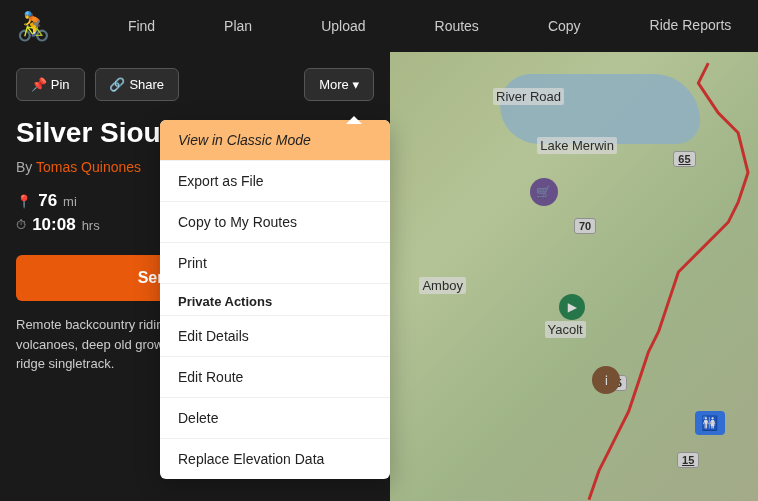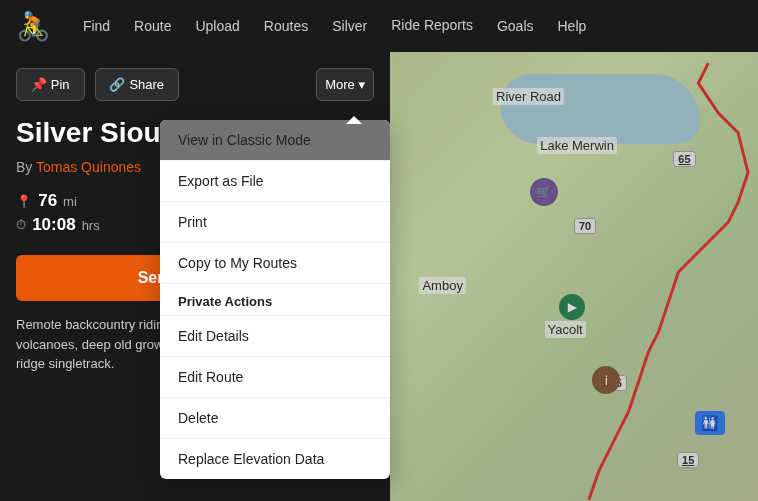--- a/index.html
+++ b/index.html
@@ -15,20 +15,21 @@
       gap: 24px;
     }
     .nav-logo { color: #e8590c; font-size: 28px; margin-right: 8px; }
     .nav-link {
       color: #ccc;
       font-size: 14px;
       font-weight: 500;
       text-decoration: none;
       cursor: pointer;
       white-space: nowrap;
+      margin-left: 45px;
     }
     .nav-link.double { display: flex; flex-direction: column; line-height: 1.1; }
 
     
     .main { display: flex; height: 449px; }
 
     
     .left-panel {
       width: 390px;
       background: #1a1a1a;
@@ -54,21 +55,21 @@
       font-size: 13px;
       cursor: pointer;
       display: flex;
       align-items: center;
       gap: 6px;
     }
     .btn-more {
       background: #2d2d2d;
       border: 1px solid #555;
       color: #fff;
-      padding: 8px 8px;
+      padding: 8px 14px;
       border-radius: 6px;
       font-size: 13px;
       cursor: pointer;
       display: flex;
       align-items: center;
       gap: 6px;
       margin-left: auto;
     }
 
     
@@ -136,21 +137,21 @@
       overflow: hidden;
     }
     .dropdown-item {
       padding: 12px 18px;
       font-size: 14px;
       color: #222;
       cursor: pointer;
       border-bottom: 1px solid #f0f0f0;
     }
     .dropdown-item:last-child { border-bottom: none; }
-    .dropdown-item.highlighted { background: #737373; font-weight: 500; }
+    .dropdown-item.highlighted { background: #fdba74; font-weight: 500; font-style: italic; }
     .dropdown-section-header {
       padding: 10px 18px 6px;
       font-size: 13px;
       font-weight: 700;
       color: #222;
       background: #fff;
       border-bottom: 1px solid #f0f0f0;
     }
     .dropdown-caret {
       position: absolute;
@@ -257,24 +258,24 @@
       background: rgba(0,0,0,0.15);
       z-index: 5;
     }
   </style>
 </head>
 <body>
 
 <nav class="nav">
   <span class="nav-logo">🚴</span>
   <a class="nav-link">Find</a>
-  <a class="nav-link">Route</a>
+  <a class="nav-link">Plan</a>
   <a class="nav-link">Upload</a>
   <a class="nav-link">Routes</a>
-  <a class="nav-link">Silver</a>
+  <a class="nav-link">Copy</a>
   <a class="nav-link double">
     <span>Ride Reports</span>
   </a>
   <a class="nav-link">Goals</a>
   <a class="nav-link">Help</a>
 </nav>
 
 <div class="main">
 
   <div class="left-panel">
@@ -324,22 +325,22 @@
     
     <div class="description">Remote backcountry riding, expansive views of cascade volcanoes, deep old growth forests, scree fields, and rugged ridge singletrack.</div>
 
     
     <div class="dropdown-caret"></div>
 
     
     <div class="dropdown-overlay">
       <div class="dropdown-item highlighted">View in Classic Mode</div>
       <div class="dropdown-item">Export as File</div>
+      <div class="dropdown-item">Copy to My Routes</div>
       <div class="dropdown-item">Print</div>
-      <div class="dropdown-item">Copy to My Routes</div>
       <div class="dropdown-section-header">Private Actions</div>
       <div class="dropdown-item">Edit Details</div>
       <div class="dropdown-item">Edit Route</div>
       <div class="dropdown-item">Delete</div>
       <div class="dropdown-item">Replace Elevation Data</div>
     </div>
   </div>
 
   <div class="map-area">
     <div class="overlay-dim"></div>

